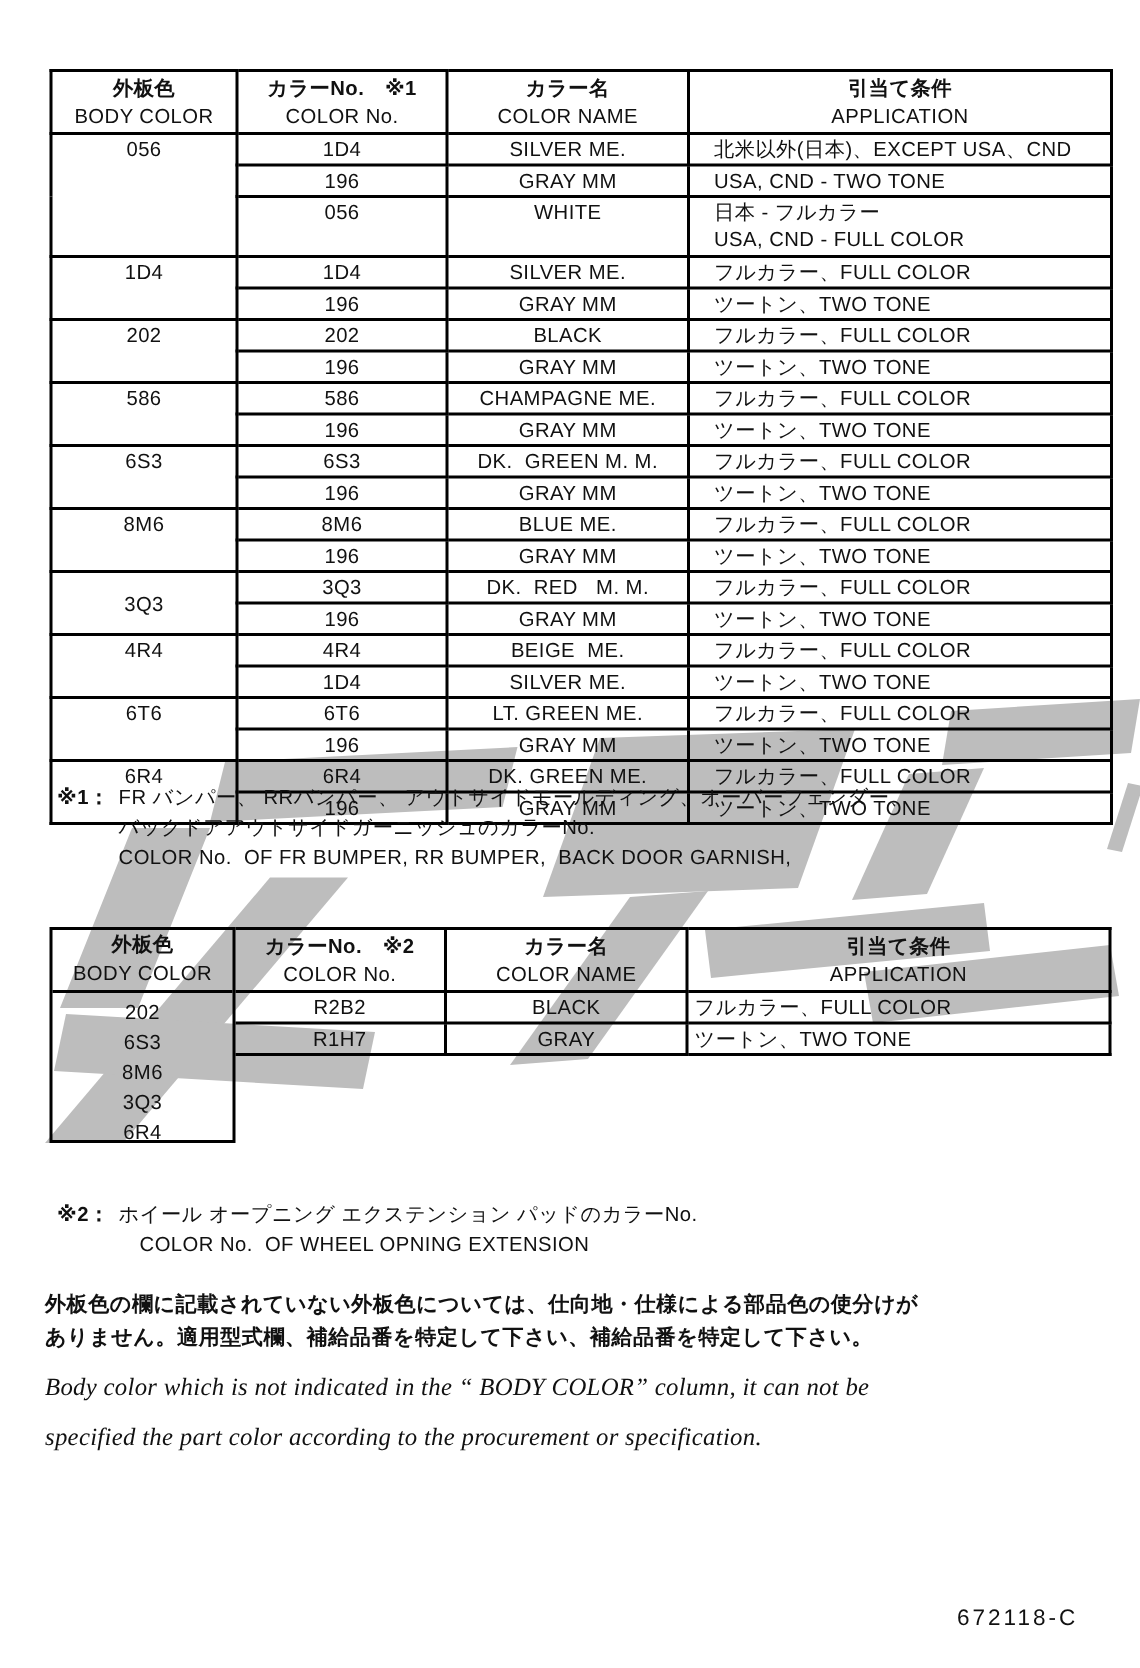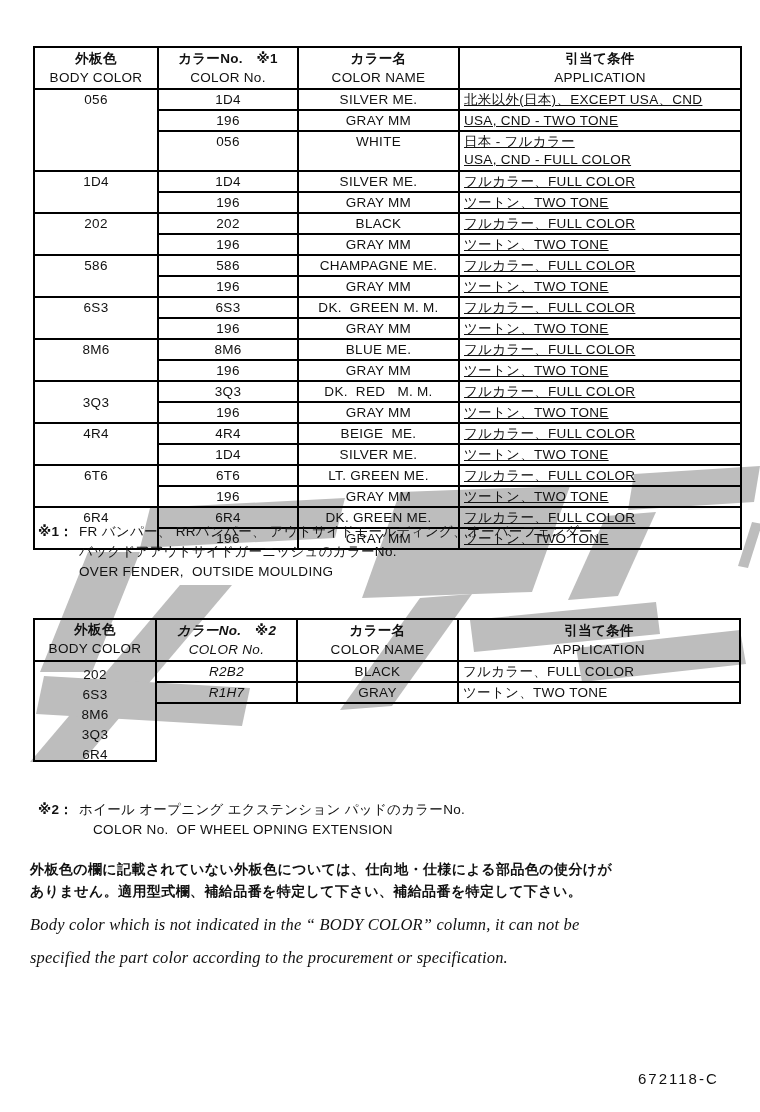--- a/index.html
+++ b/index.html
@@ -18,21 +18,21 @@
     border-collapse:collapse;table-layout:fixed;
     font-size:13.5px;letter-spacing:.3px;background:transparent;
   }
   .tbl1 th,.tbl1 td{
     border:2px solid #000;padding:0;line-height:19px;height:19px;
     text-align:center;white-space:pre;overflow:hidden;font-weight:normal;
   }
   .tbl1 thead th{height:40px;vertical-align:middle;}
   .hjp{display:block;line-height:19px;font-weight:bold;}
   .hen{display:block;line-height:19px;}
-  .tbl1 td.ap{text-align:left;padding-left:4px;text-decoration:underline;}
+  .tbl1 td.ap{text-align:left;padding-left:16px;}
   .tbl1 td.bc{vertical-align:top;}
   .tbl1 td.bc.vmid{vertical-align:middle;}
   .tbl1 tr.sub td{border-top-width:1px;}
   .tbl1 tr.tall td{height:38px;}
   .apline{display:block;line-height:18px;text-align:left;}
 
   
   .t2wrap{position:absolute;left:33px;top:618px;width:707px;height:146px;}
   .t2left{
     position:absolute;left:0;top:0;width:120px;height:140px;
@@ -44,21 +44,21 @@
   .t2list .bcv{display:block;line-height:20px;white-space:pre;}
   .tbl2{
     position:absolute;left:124px;top:0;width:583px;
     border-collapse:collapse;table-layout:fixed;
     font-size:13.5px;letter-spacing:.3px;background:transparent;
   }
   .tbl2 th,.tbl2 td{
     border:2px solid #000;padding:0;line-height:19px;height:19px;
     text-align:center;white-space:pre;overflow:hidden;font-weight:normal;
   }
-  .tbl2 th:first-child,.tbl2 td:first-child{border-left:none;font-style:italic;}
+  .tbl2 th:first-child,.tbl2 td:first-child{border-left:none;}
   .tbl2 thead th{height:40px;vertical-align:middle;}
   .tbl2 td.ap{text-align:left;padding-left:4px;}
 
   
   .note{position:absolute;font-size:13.5px;letter-spacing:.3px;}
   .note .rows{display:flex;}
   .note .lbl{font-weight:bold;white-space:pre;line-height:20px;}
   .note .body{margin-left:6px;}
   .note .ln{display:block;line-height:20px;white-space:pre;}
   .note .jp{font-weight:normal;}
@@ -250,21 +250,21 @@
       </tr>
     </tbody>
   </table>
 
   <div class="note" id="note1">
     <div class="rows">
       <span class="lbl">※1：</span>
       <span class="body">
         <span class="ln jp">FR バンパー、 RRバンパー、 アウトサイドモールディング、オーバーフェンダー、</span>
         <span class="ln jp">バックドアアウトサイドガーニッシュのカラーNo.</span>
-        <span class="ln">OVER FENDER,  OUTSIDE MOULDING</span>
+        <span class="ln">COLOR No.  OF FR BUMPER, RR BUMPER,  BACK DOOR GARNISH,</span>
       </span>
     </div>
   </div>
 
   <div class="t2wrap">
     <div class="t2left">
       <div class="t2lhead">
         <span class="hjp">外板色</span>
         <span class="hen">BODY COLOR</span>
       </div>

